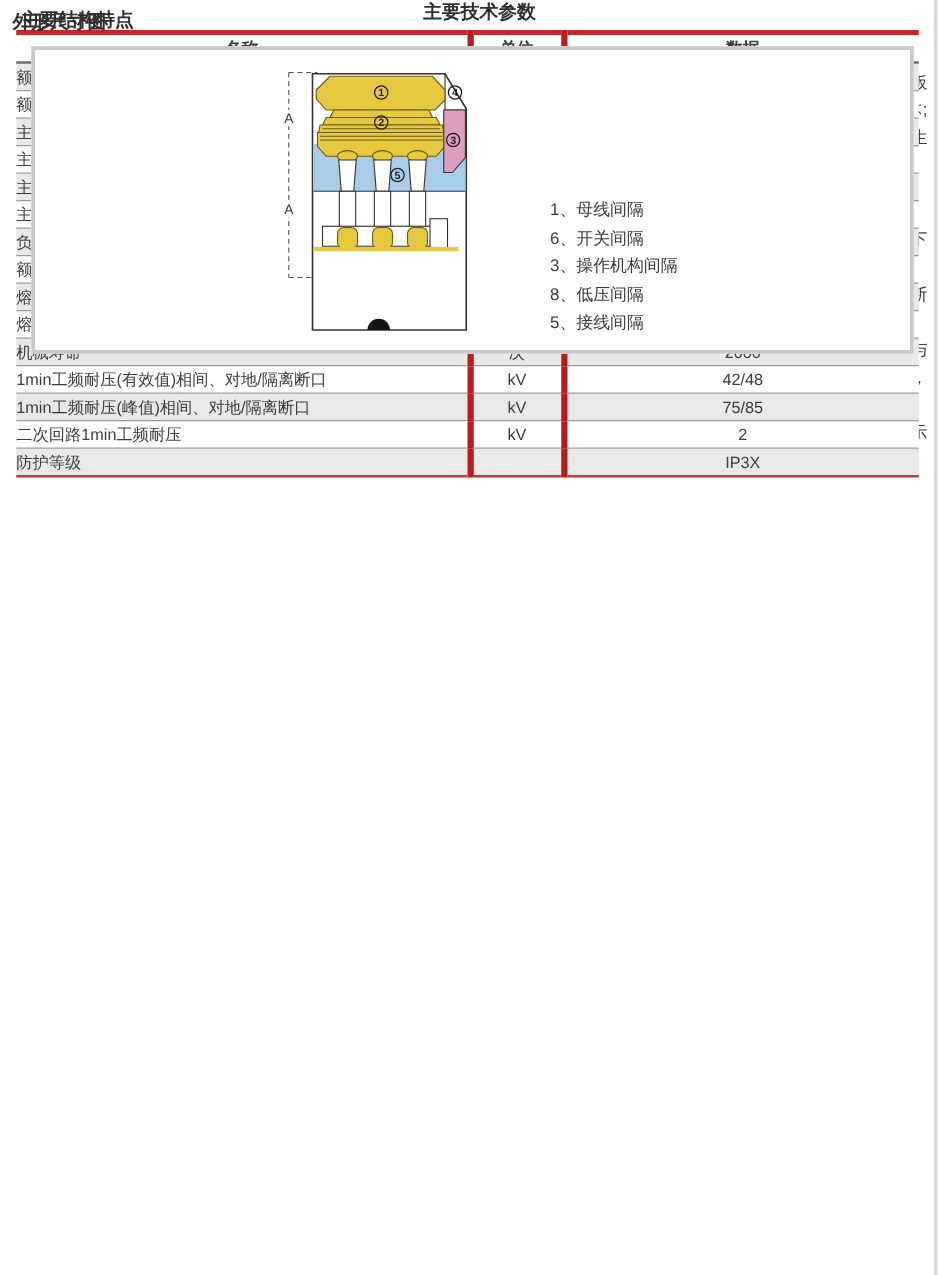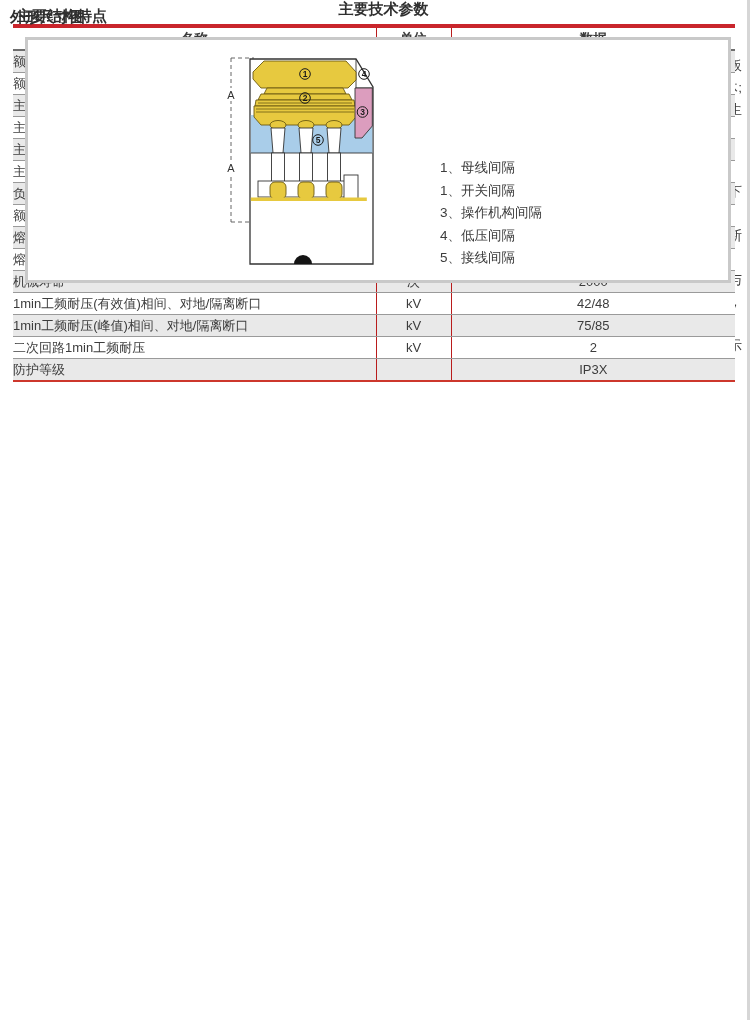--- a/index.html
+++ b/index.html
@@ -31,21 +31,21 @@
     border-top:4px solid #c9252c;border-bottom:2px solid #cd372c;
     font-size:13px;color:#3c3c3c;
   }
   table.params th{
     height:21px;font-size:13.5px;font-weight:bold;background:#ffffff;
     border-bottom:2px solid #6e6e6e;text-align:center;padding:0;
   }
   table.params td{height:21px;border-bottom:1px solid #9a9a9a;padding:0;}
   table.params tr:nth-child(odd) td{background:#e9e9e9;}
   table.params tr:nth-child(even) td{background:#ffffff;}
-  table.params th + th, table.params td + td{border-left:1px solid #b91c1c;}
+  table.params th + th, table.params td + td{border-left:5px solid #b91c1c;}
   td.c-name{text-align:left;padding-left:16px;}
   td.c-mid, td.c-val{text-align:center;}
   col.name{width:363px;} col.unit{width:75px;} col.data{width:284px;}
   
   .s3{position:absolute;top:728;left:0;width:750px;}
   .s3 .sec-title{padding:8px 0 10px 10px;}
   .fig-box{margin-left:25px;width:700px;height:240px;border:3px solid #c9c9c9;position:relative;background:#fff;}
   .cab{position:absolute;left:196px;top:9px;}
   .legend{position:absolute;left:400px;top:117px;font-size:13.5px;color:#3c3c3c;}
   .legend-line{line-height:22.5px;margin-left:12px;}
@@ -288,21 +288,21 @@
         <text class="co-t" x="364" y="802">4</text>
       </g>
       <g>
         <circle class="co-c" cx="318" cy="865" r="5.3"></circle>
         <text class="co-t" x="318" y="868">5</text>
       </g>
     </svg>
 
     <div class="legend">
         <div class="legend-line">1、母线间隔</div>
-        <div class="legend-line">1、开关间隔</div>
+        <div class="legend-line">6、开关间隔</div>
         <div class="legend-line">3、操作机构间隔</div>
-        <div class="legend-line">4、低压间隔</div>
+        <div class="legend-line">8、低压间隔</div>
         <div class="legend-line">5、接线间隔</div>
       </div>
   </div>
 </div>
 
 <div class="edge-right"></div>
 
 </body></html>

